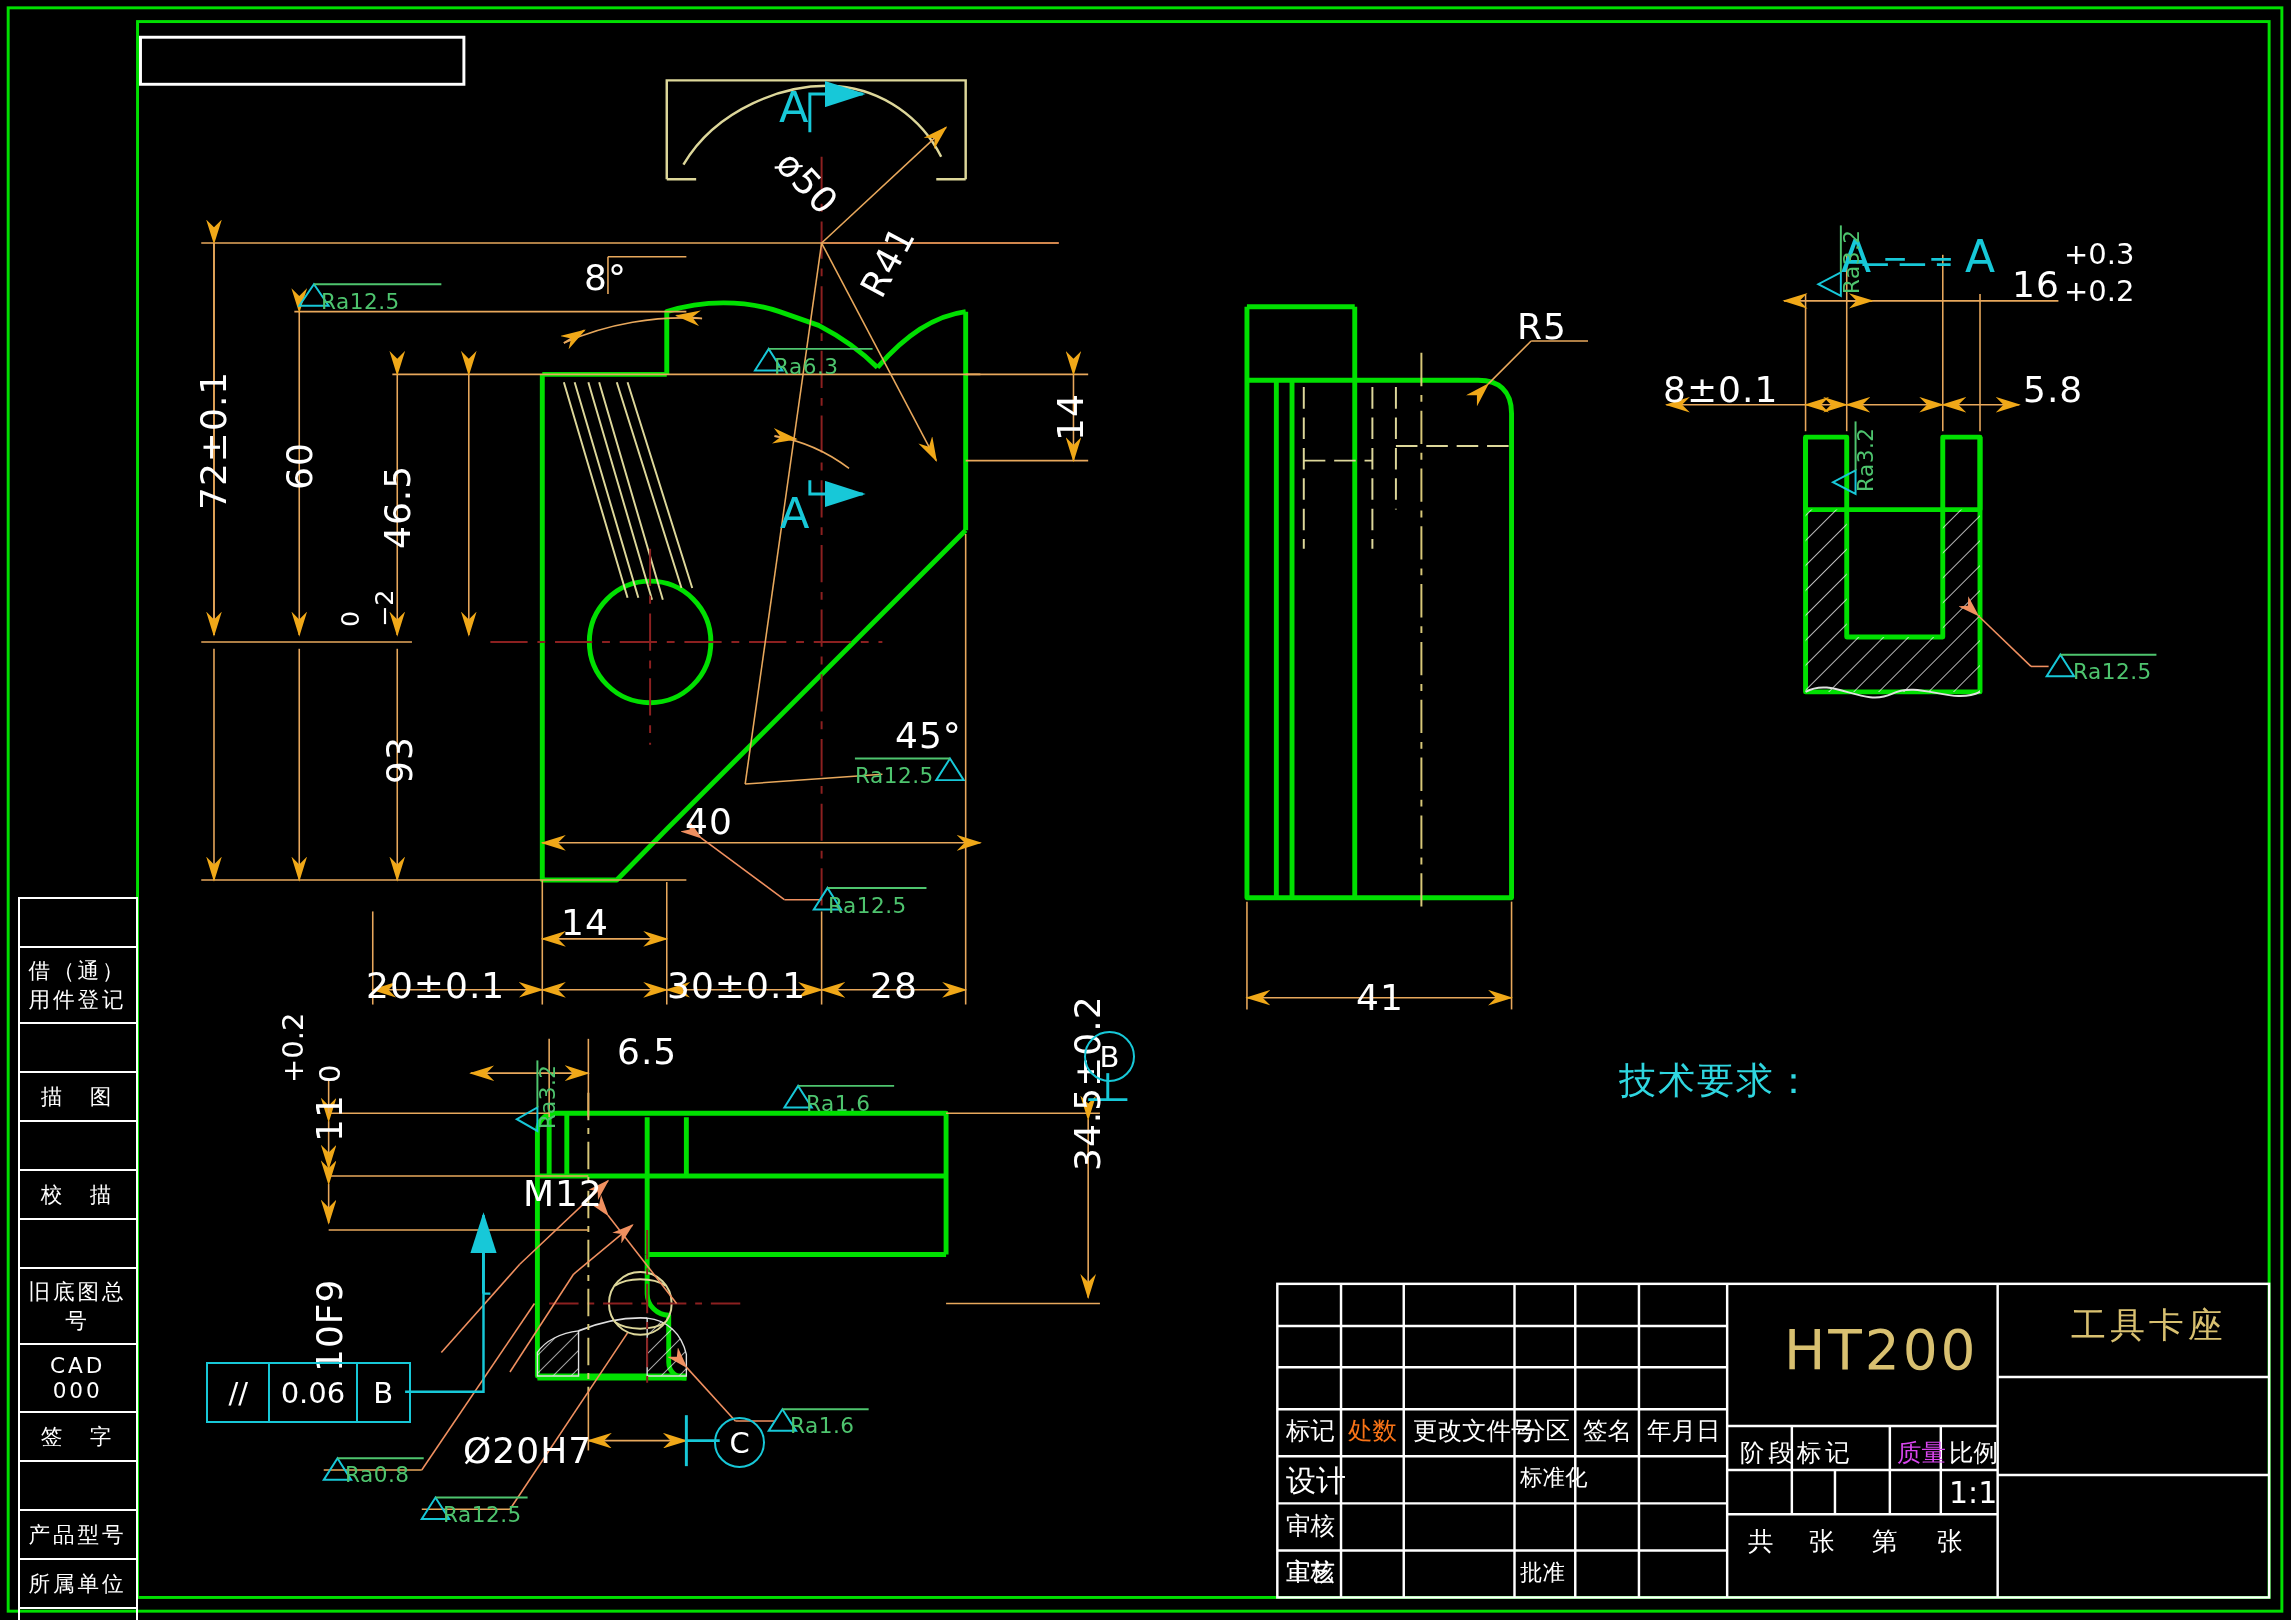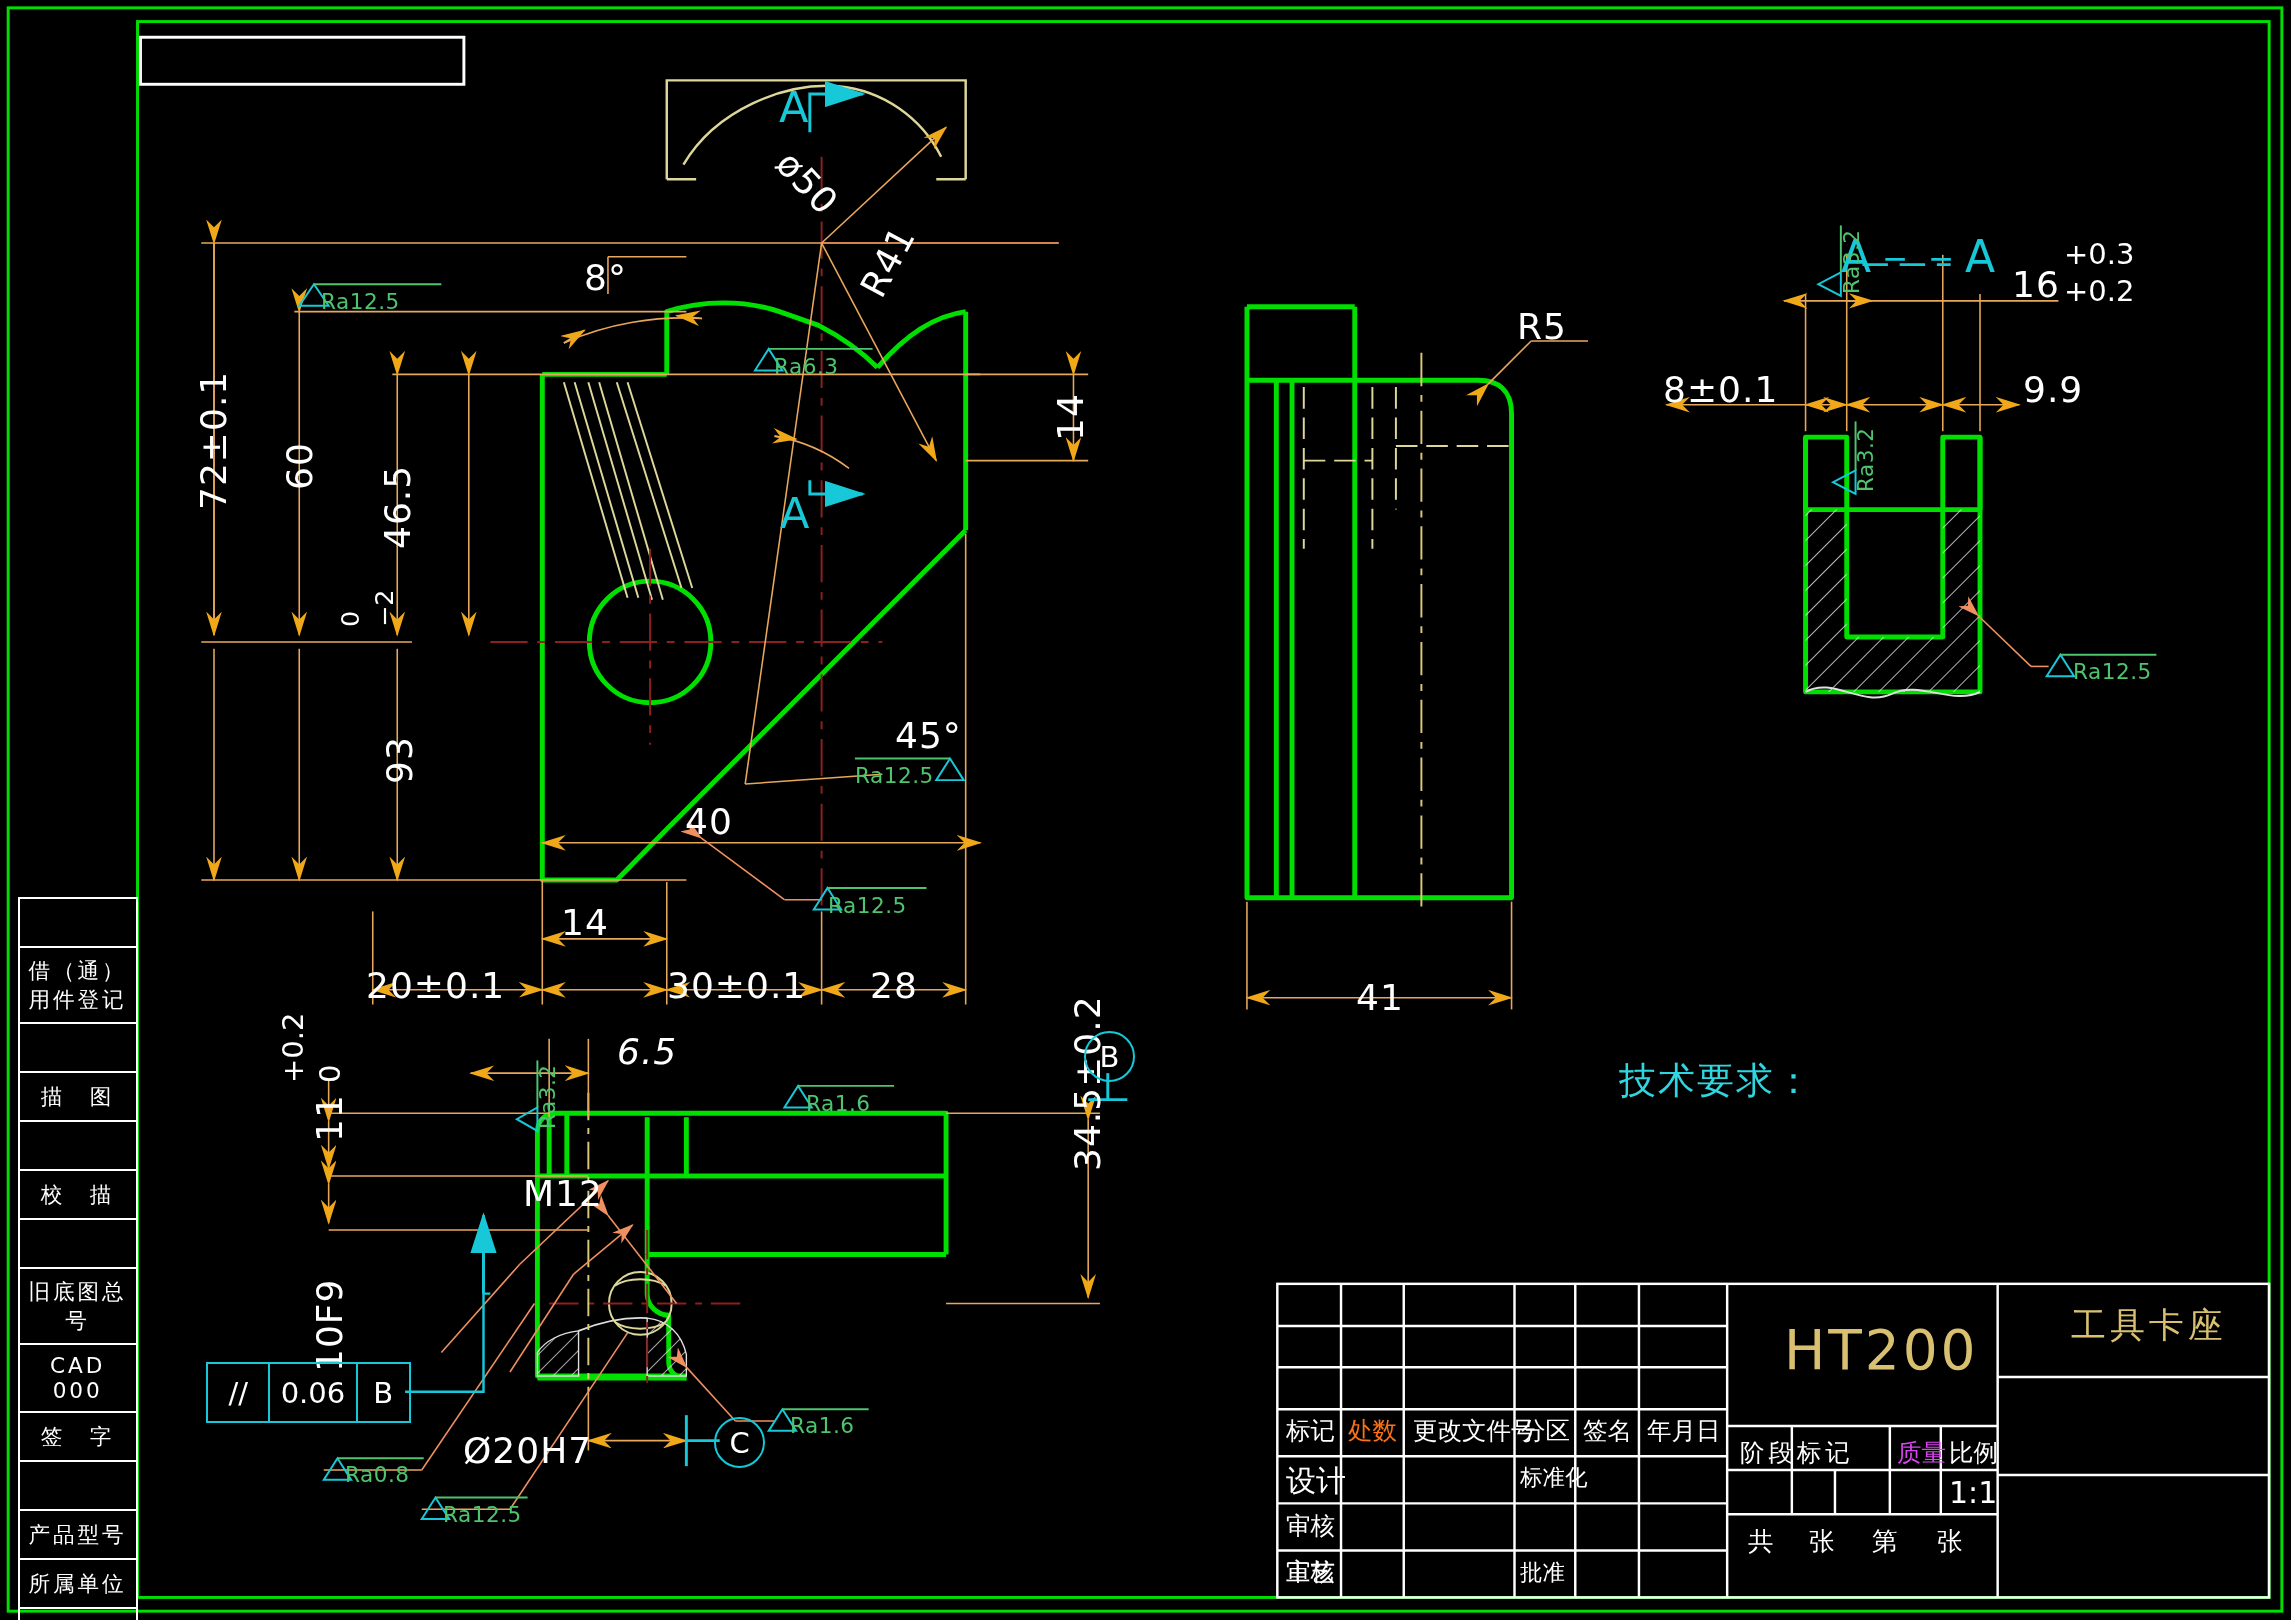--- a/index.html
+++ b/index.html
@@ -394,30 +394,30 @@
 <div class="txt" style="left:780px;top:492px;color:#17c8d8;font-size:43px;">A</div>
 
 <div class="txt dim" style="left:1517px;top:309px;">R5</div>
 <div class="txt dim" style="left:1356px;top:980px;">41</div>
 
 <div class="txt" style="left:1841px;top:235px;color:#17c8d8;font-size:44px;letter-spacing:2px;">A－－A</div>
 <div class="txt dim" style="left:2012px;top:267px;">16</div>
 <div class="txt dim-sm" style="left:2064px;top:240px;">+0.3</div>
 <div class="txt dim-sm" style="left:2064px;top:277px;">+0.2</div>
 <div class="txt dim" style="left:1663px;top:372px;">8±0.1</div>
-<div class="txt dim" style="left:2023px;top:372px;">9.9</div>
+<div class="txt dim" style="left:2023px;top:372px;">5.8</div>
 <div class="txt ra rot90" style="left:1841px;top:294px;">Ra3.2</div>
 <div class="txt ra rot90" style="left:1855px;top:492px;">Ra3.2</div>
 <div class="txt ra" style="left:2073px;top:661px;">Ra12.5</div>
 
 <div class="txt dim rot90" style="left:312px;top:1142px;">11</div>
 <div class="txt dim-sm rot90" style="left:279px;top:1083px;">+0.2</div>
 <div class="txt dim-sm rot90" style="left:316px;top:1083px;">0</div>
 <div class="txt dim rot90" style="left:312px;top:1372px;">10F9</div>
-<div class="txt dim" style="left:617px;top:1034px;font-style:italic;">6.5</div>
+<div class="txt dim" style="left:617px;top:1034px;">6.5</div>
 <div class="txt dim" style="left:523px;top:1176px;">M12</div>
 <div class="txt dim" style="left:463px;top:1433px;">Ø20H7</div>
 <div class="txt dim rot90" style="left:1070px;top:1171px;">34.5±0.2</div>
 
 <div class="txt ra" style="left:806px;top:1093px;">Ra1.6</div>
 <div class="txt ra rot90" style="left:537px;top:1129px;">Ra3.2</div>
 <div class="txt ra" style="left:790px;top:1415px;">Ra1.6</div>
 <div class="txt ra" style="left:345px;top:1464px;">Ra0.8</div>
 <div class="txt ra" style="left:443px;top:1504px;">Ra12.5</div>
 

